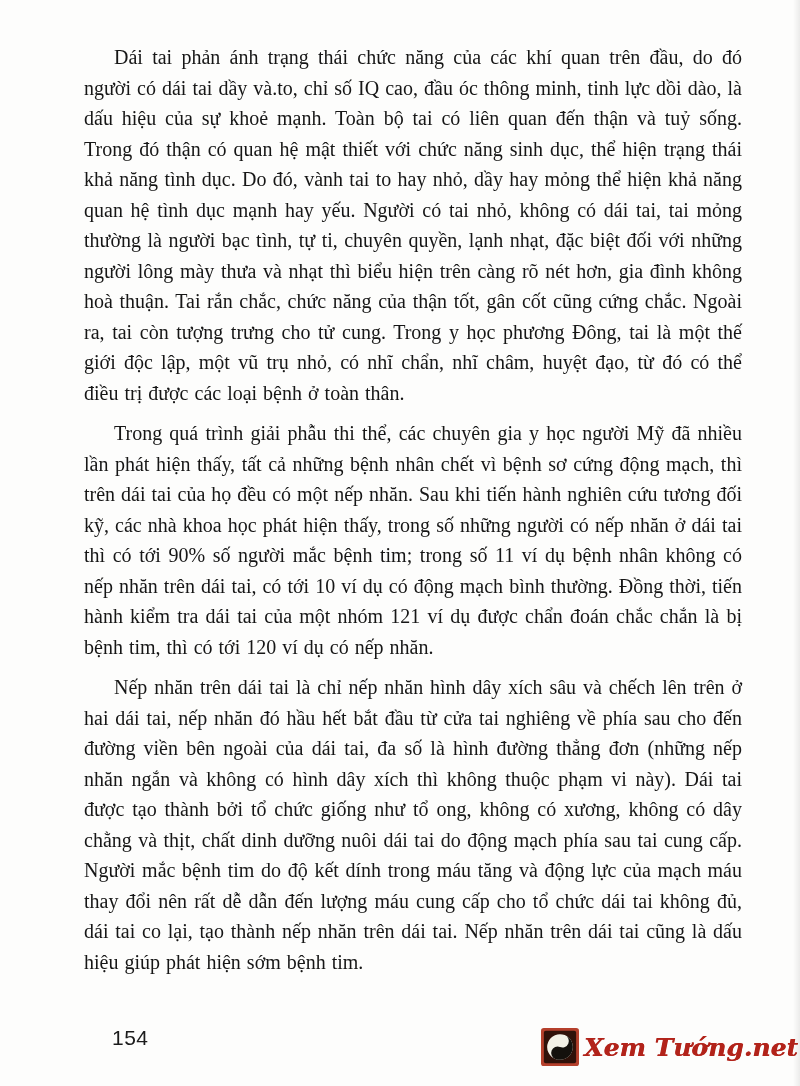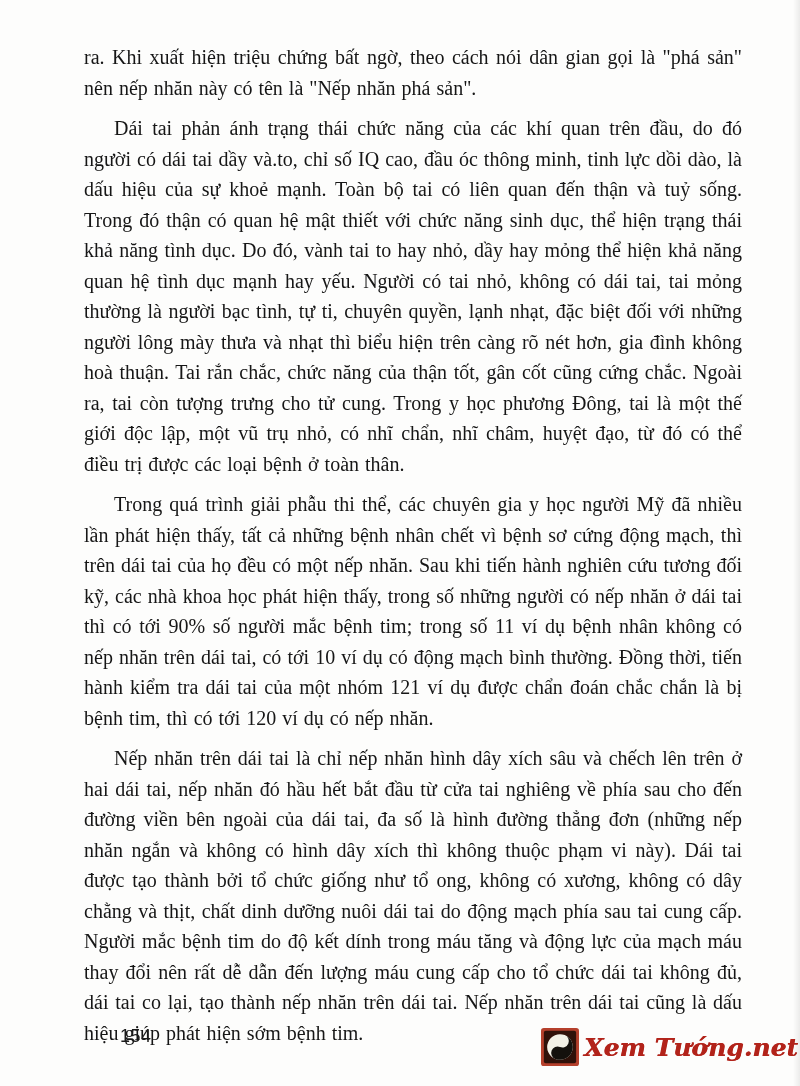--- a/index.html
+++ b/index.html
@@ -29,24 +29,24 @@
     word-spacing: 1px;
   }
   .para {
     margin: 0 0 10px 0;
   }
   .para.indent {
     text-indent: 30px;
   }
   .page-number {
     position: absolute;
-    left: 120px;
+    left: 112px;
     top: 1026px;
     font-family: "Liberation Sans", sans-serif;
-    font-size: 18px;
+    font-size: 21px;
     letter-spacing: 0.5px;
     color: #1b1b1b;
   }
   .watermark {
     position: absolute;
     right: 2px;
     top: 1028px;
     display: flex;
     align-items: center;
     gap: 5px;
@@ -75,21 +75,20 @@
     background: linear-gradient(to right, rgba(0,0,0,0), rgba(0,0,0,0.07));
     pointer-events: none;
   }
 </style>
 </head>
 <body>
 
 <div class="page">
 
   <div class="text-block">
-    <p class="para">ra. Khi xuất hiện triệu chứng bất ngờ, theo cách nói dân gian gọi là "phá sản" nên nếp nhăn này có tên là "Nếp nhăn phá sản".</p>
     <p class="para indent">Dái tai phản ánh trạng thái chức năng của các khí quan trên đầu, do đó người có dái tai dầy và.to, chỉ số IQ cao, đầu óc thông minh, tinh lực dồi dào, là dấu hiệu của sự khoẻ mạnh. Toàn bộ tai có liên quan đến thận và tuỷ sống. Trong đó thận có quan hệ mật thiết với chức năng sinh dục, thể hiện trạng thái khả năng tình dục. Do đó, vành tai to hay nhỏ, dầy hay mỏng thể hiện khả năng quan hệ tình dục mạnh hay yếu. Người có tai nhỏ, không có dái tai, tai mỏng thường là người bạc tình, tự ti, chuyên quyền, lạnh nhạt, đặc biệt đối với những người lông mày thưa và nhạt thì biểu hiện trên càng rõ nét hơn, gia đình không hoà thuận. Tai rắn chắc, chức năng của thận tốt, gân cốt cũng cứng chắc. Ngoài ra, tai còn tượng trưng cho tử cung. Trong y học phương Đông, tai là một thế giới độc lập, một vũ trụ nhỏ, có nhĩ chẩn, nhĩ châm, huyệt đạo, từ đó có thể điều trị được các loại bệnh ở toàn thân.</p>
     <p class="para indent">Trong quá trình giải phẫu thi thể, các chuyên gia y học người Mỹ đã nhiều lần phát hiện thấy, tất cả những bệnh nhân chết vì bệnh sơ cứng động mạch, thì trên dái tai của họ đều có một nếp nhăn. Sau khi tiến hành nghiên cứu tương đối kỹ, các nhà khoa học phát hiện thấy, trong số những người có nếp nhăn ở dái tai thì có tới 90% số người mắc bệnh tim; trong số 11 ví dụ bệnh nhân không có nếp nhăn trên dái tai, có tới 10 ví dụ có động mạch bình thường. Đồng thời, tiến hành kiểm tra dái tai của một nhóm 121 ví dụ được chẩn đoán chắc chắn là bị bệnh tim, thì có tới 120 ví dụ có nếp nhăn.</p>
     <p class="para indent">Nếp nhăn trên dái tai là chỉ nếp nhăn hình dây xích sâu và chếch lên trên ở hai dái tai, nếp nhăn đó hầu hết bắt đầu từ cửa tai nghiêng về phía sau cho đến đường viền bên ngoài của dái tai, đa số là hình đường thẳng đơn (những nếp nhăn ngắn và không có hình dây xích thì không thuộc phạm vi này). Dái tai được tạo thành bởi tổ chức giống như tổ ong, không có xương, không có dây chằng và thịt, chất dinh dưỡng nuôi dái tai do động mạch phía sau tai cung cấp. Người mắc bệnh tim do độ kết dính trong máu tăng và động lực của mạch máu thay đổi nên rất dễ dẫn đến lượng máu cung cấp cho tổ chức dái tai không đủ, dái tai co lại, tạo thành nếp nhăn trên dái tai. Nếp nhăn trên dái tai cũng là dấu hiệu giúp phát hiện sớm bệnh tim.</p>
   </div>
 
   <span class="page-number">154</span>
 
   <div class="watermark">
     <span class="yy-icon">
       <svg viewBox="0 0 40 40" width="38" height="38" xmlns="http://www.w3.org/2000/svg">

